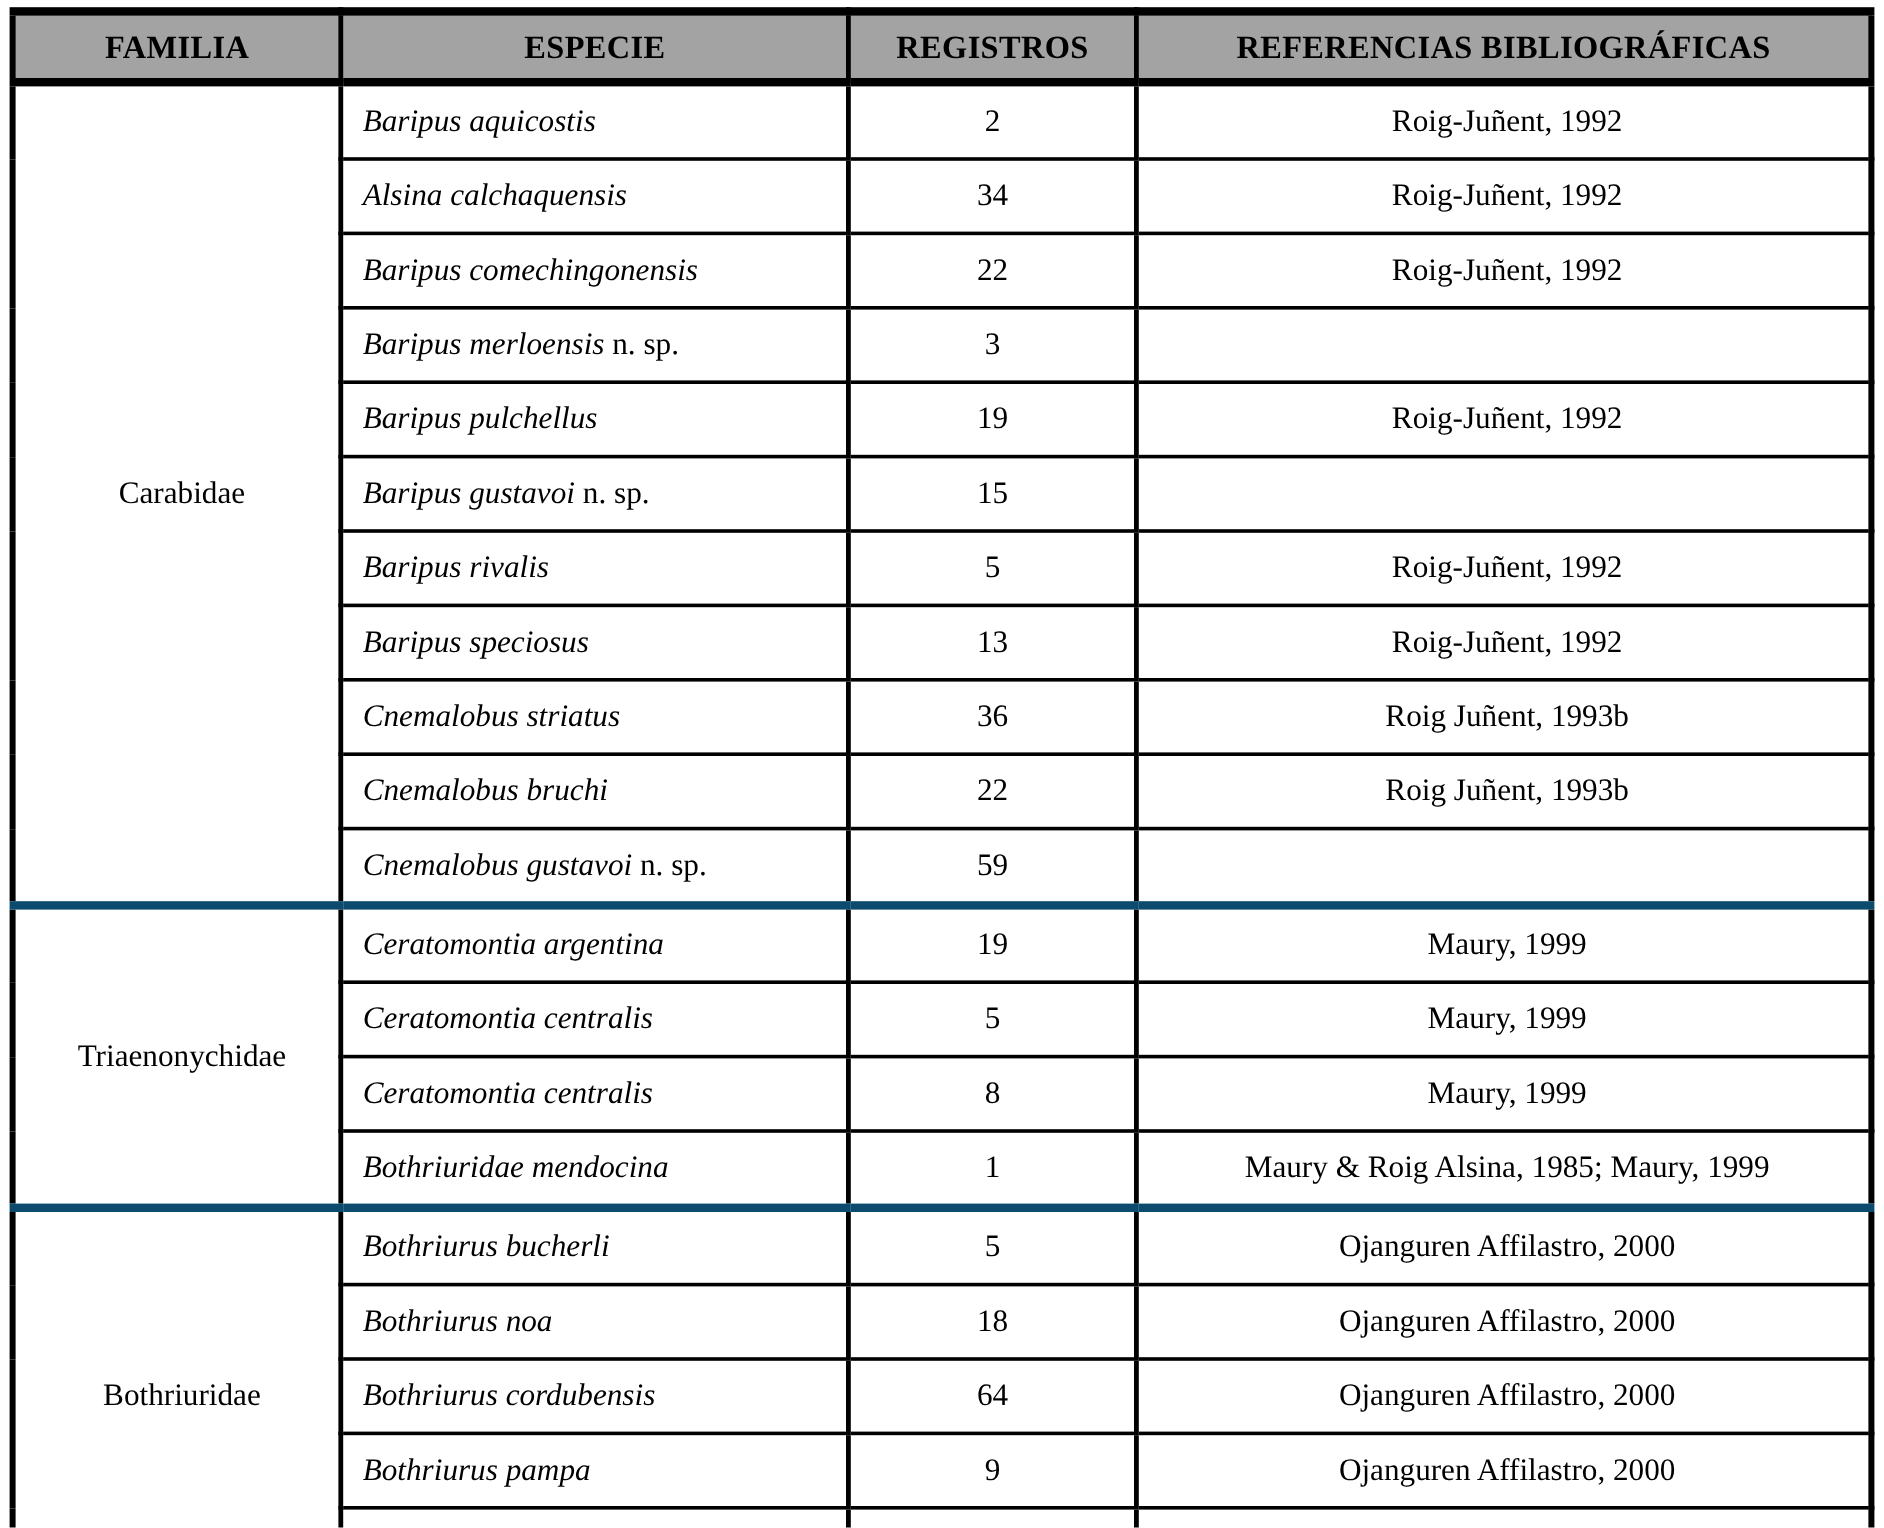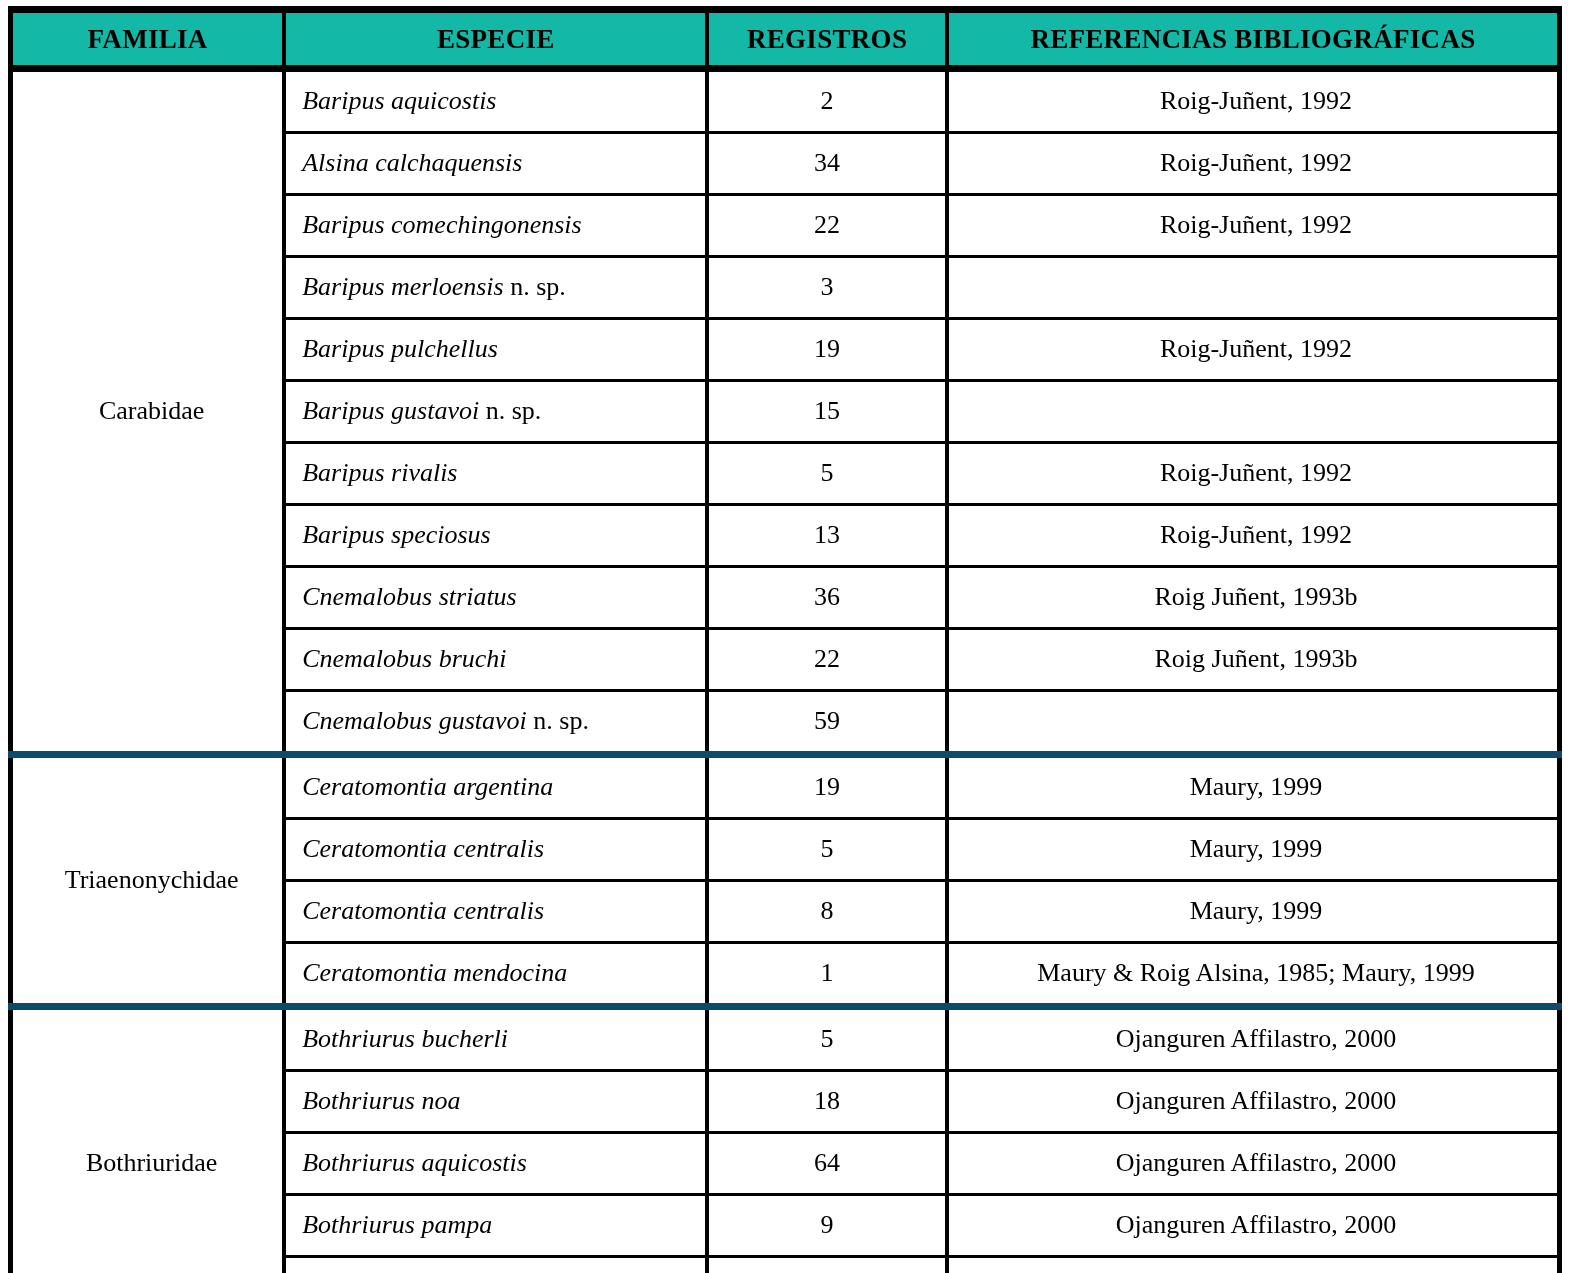--- a/index.html
+++ b/index.html
@@ -33,21 +33,21 @@
     border-right: 5px solid #000;
   }
 
   col.c-familia      { width: 273px; }
   col.c-especie      { width: 422px; }
   col.c-registros    { width: 239px; }
   col.c-referencias  { width: 611px; }
 
   
   thead th {
-    background: #14b8a6;
+    background: #a3a3a3;
     font-weight: bold;
     font-size: 27px;
     letter-spacing: 0.3px;
     text-align: center;
     vertical-align: middle;
     height: 52px;
     padding: 0 6px;
     border-bottom: 7px solid #000;
     border-right: 4px solid #000;
   }
@@ -172,37 +172,37 @@
           <td class="especie-cell"><span>Ceratomontia centralis</span></td>
           <td class="registros-cell">5</td>
           <td class="ref-cell">Maury, 1999</td>
         </tr>
         <tr>
           <td class="especie-cell"><span>Ceratomontia centralis</span></td>
           <td class="registros-cell">8</td>
           <td class="ref-cell">Maury, 1999</td>
         </tr>
         <tr>
-          <td class="especie-cell"><span>Ceratomontia mendocina</span></td>
+          <td class="especie-cell"><span>Bothriuridae mendocina</span></td>
           <td class="registros-cell">1</td>
           <td class="ref-cell">Maury &amp; Roig Alsina, 1985; Maury, 1999</td>
         </tr>
         <tr class="first-in-group group-sep">
           <td class="familia-cell" rowspan="5">Bothriuridae</td>
           <td class="especie-cell"><span>Bothriurus bucherli</span></td>
           <td class="registros-cell">5</td>
           <td class="ref-cell">Ojanguren Affilastro, 2000</td>
         </tr>
         <tr>
           <td class="especie-cell"><span>Bothriurus noa</span></td>
           <td class="registros-cell">18</td>
           <td class="ref-cell">Ojanguren Affilastro, 2000</td>
         </tr>
         <tr>
-          <td class="especie-cell"><span>Bothriurus aquicostis</span></td>
+          <td class="especie-cell"><span>Bothriurus cordubensis</span></td>
           <td class="registros-cell">64</td>
           <td class="ref-cell">Ojanguren Affilastro, 2000</td>
         </tr>
         <tr>
           <td class="especie-cell"><span>Bothriurus pampa</span></td>
           <td class="registros-cell">9</td>
           <td class="ref-cell">Ojanguren Affilastro, 2000</td>
         </tr>
         <tr>
           <td class="especie-cell"><span>Bothriurus prospicuus</span></td>

